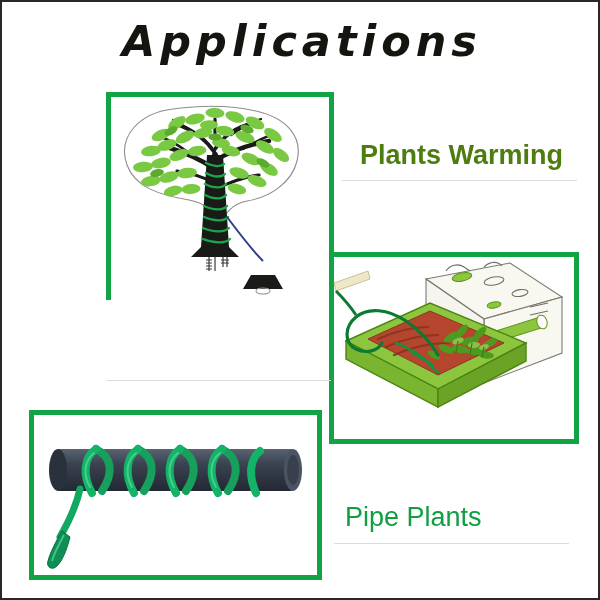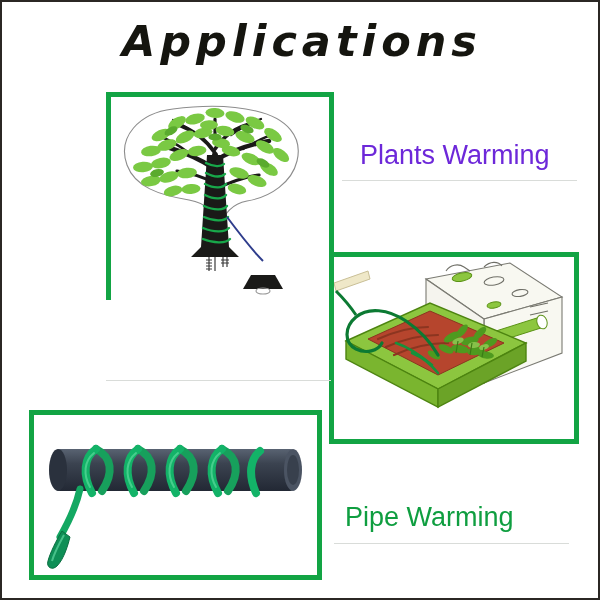--- a/index.html
+++ b/index.html
@@ -68,21 +68,21 @@
   .cr-pipe   { left: 332px; top: 541px; width: 235px; }
 
   
   .caption {
     position: absolute;
     font-family: "Liberation Sans", sans-serif;
     font-size: 27px;
     font-weight: normal;
     white-space: nowrap;
   }
-  .cap-plants { left: 358px; top: 138px; color: #6d28d9; }
+  .cap-plants { left: 358px; top: 138px; color: #4d7c0f; font-weight: bold; }
   .cap-soil   { left: 133px; top: 337px; color: #0f9e40; }
   .cap-pipe   { left: 343px; top: 500px; color: #0f9e40; }
 
   
   .art { position: absolute; }
   .art svg { display: block; }
   .art-tree { left: 109px; top: 95px; width: 218px; height: 203px; }
   .art-prop { left: 332px; top: 255px; width: 240px; height: 182px; }
   .art-pipe { left: 32px;  top: 413px; width: 283px; height: 160px; }
 </style>
@@ -321,15 +321,15 @@
     </svg>
   </div>
 
   <div class="caption-rule cr-plants"></div>
   <div class="caption-rule cr-soil"></div>
   <div class="caption-rule cr-pipe"></div>
 
   <div class="caption cap-plants">Plants Warming</div>
 
 
-  <div class="caption cap-pipe">Pipe Warming</div>
+  <div class="caption cap-pipe">Pipe Plants</div>
 
 </div>
 
 </body></html>

